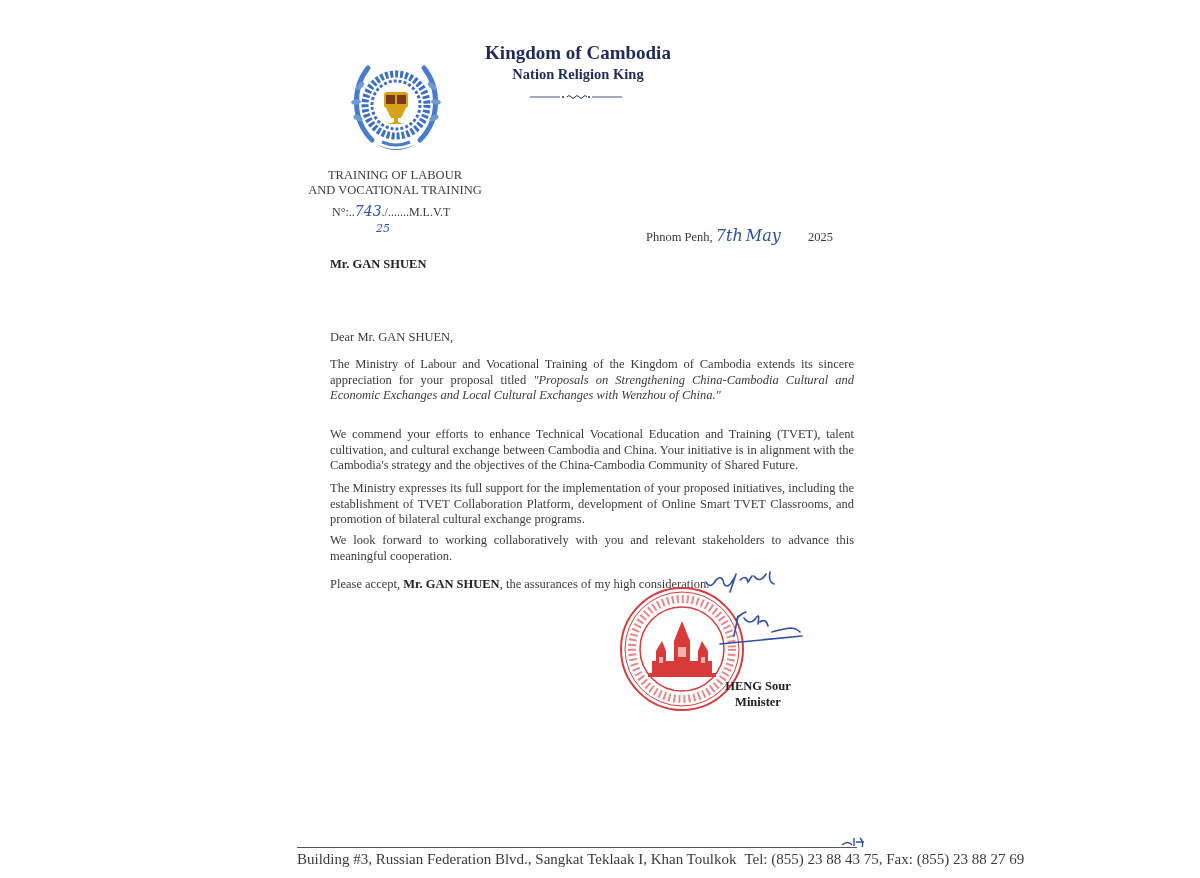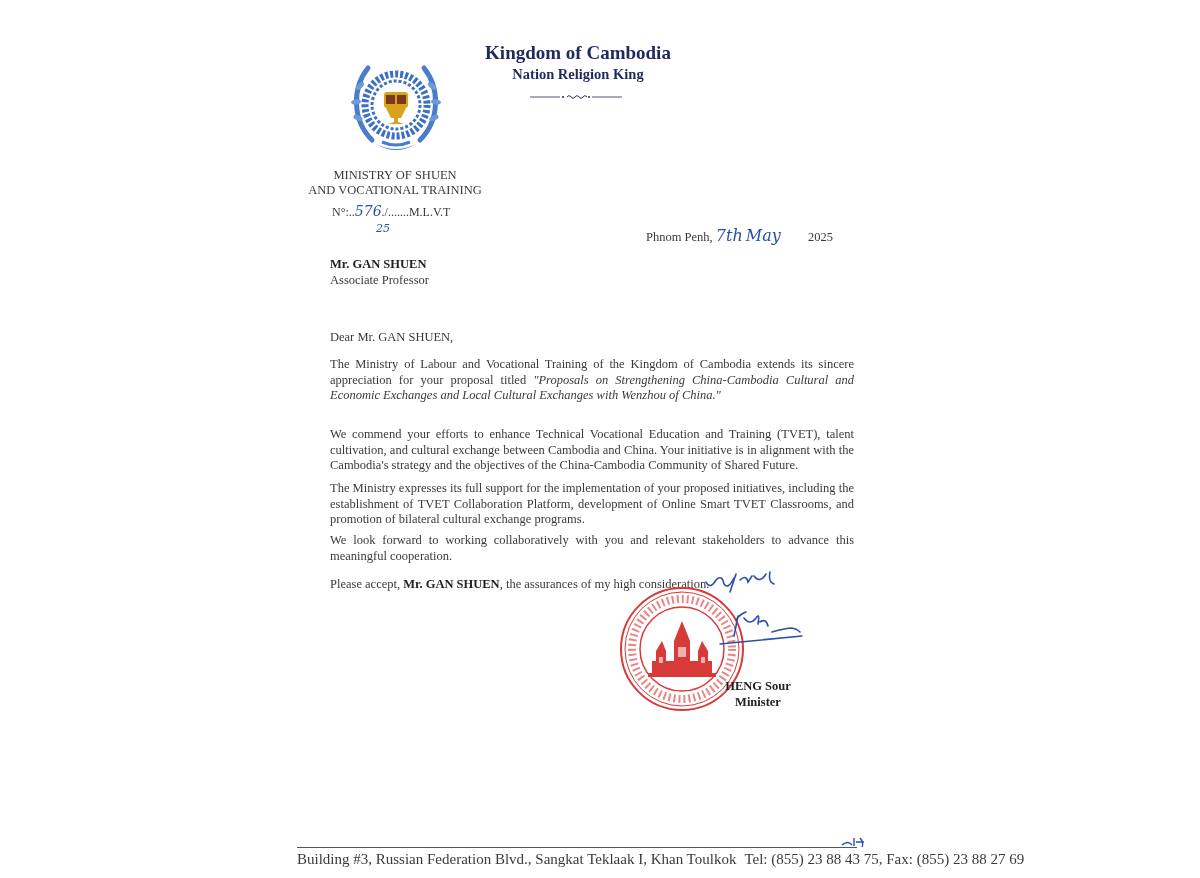--- a/index.html
+++ b/index.html
@@ -71,38 +71,37 @@
   <svg width="92" height="6" viewBox="0 0 92 6">
     <line x1="0" y1="3" x2="30" y2="3" stroke="#1f2a5c" stroke-width="0.8"></line>
     <line x1="62" y1="3" x2="92" y2="3" stroke="#1f2a5c" stroke-width="0.8"></line>
     <circle cx="33" cy="3" r="1" fill="#1f2a5c"></circle>
     <circle cx="59" cy="3" r="1" fill="#1f2a5c"></circle>
     <path d="M37 3 q2 -3 4 0 q2 3 4 0 q2 -3 4 0 q2 3 4 0 q2 -3 4 0" fill="none" stroke="#1f2a5c" stroke-width="1"></path>
   </svg>
 </div>
 
 <div class="abs ministry">
-  <div>MINISTRY OF SHUEN</div>
+  <div>TRAINING OF LABOUR</div>
   <div>AND VOCATIONAL TRAINING</div>
 </div>
 <div class="abs refno">
-  <span>N°:</span><span>..</span><span class="hand">576</span><span>./.......</span><span>M.L.V.T</span>
+  <span>N°:</span><span>..</span><span class="hand">743</span><span>./.......</span><span>M.L.V.T</span>
   <span class="hand2">25</span>
 </div>
 
 <div class="abs date">
   <span>Phnom Penh,</span>
   <span class="hand">7th</span>
   <span class="hand">May</span>
   <span class="year">2025</span>
 </div>
 
 <div class="abs addr">
   <div class="name">Mr. GAN SHUEN</div>
-  <div>Associate Professor</div>
 </div>
 
 <div class="abs salutation">Dear Mr. GAN SHUEN,</div>
 
 <div class="abs body-text p1">
   <span>The Ministry of Labour and Vocational Training of the Kingdom of Cambodia extends its sincere appreciation for your proposal titled </span><i>"Proposals on Strengthening China-Cambodia Cultural and Economic Exchanges and Local Cultural Exchanges with Wenzhou of China."</i>
 </div>
 <div class="abs body-text p2">We commend your efforts to enhance Technical Vocational Education and Training (TVET), talent cultivation, and cultural exchange between Cambodia and China. Your initiative is in alignment with the Cambodia's strategy and the objectives of the China-Cambodia Community of Shared Future.</div>
 <div class="abs body-text p3">The Ministry expresses its full support for the implementation of your proposed initiatives, including the establishment of TVET Collaboration Platform, development of Online Smart TVET Classrooms, and promotion of bilateral cultural exchange programs.</div>
 <div class="abs body-text p4">We look forward to working collaboratively with you and relevant stakeholders to advance this meaningful cooperation.</div>

